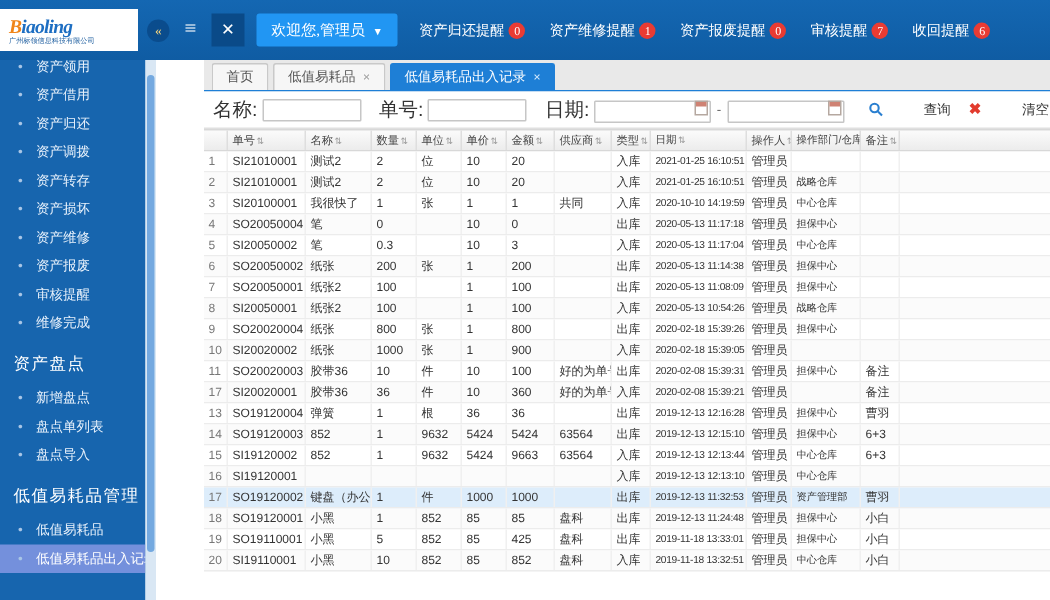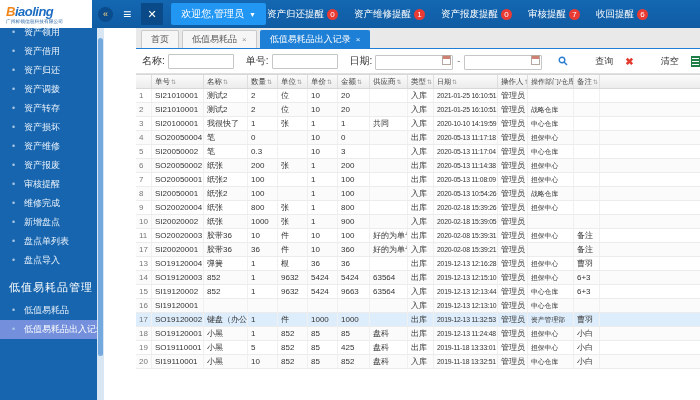--- a/index.html
+++ b/index.html
@@ -1,36 +1,36 @@
 <!DOCTYPE html>
 <html><head>
 <meta charset="utf-8">
 <style>
   * { margin:0; padding:0; box-sizing:border-box; }
   html,body { width:700px; height:400px; overflow:hidden;
     font-family:"Liberation Sans","DejaVu Sans",sans-serif; background:#fff; }
 
   
-  .topbar { height:28px; background:linear-gradient(#1467b2,#0f5ca3);
-    display:flex; align-items:center; }
+  .topbar { height:40px; background:linear-gradient(#1467b2,#0f5ca3);
+    display:flex; align-items:center;font-family:Liberation Serif, serif; }
   .logo-panel { width:92px; height:28px; background:#fff; padding:2px 5px 1px 6px;
     display:flex; flex-direction:column; justify-content:center; }
   .logo-text { font-size:13px; font-weight:bold; font-style:italic; color:#1d6ec2;
     line-height:13px; letter-spacing:-0.5px; }
   .logo-text b { color:#f08519; }
   .logo-co { font-size:5px; color:#1b5c9e; white-space:nowrap; transform:scale(.95); transform-origin:left; }
   .collapse-btn { width:15px; height:15px; border-radius:50%; background:#0a4c8d;
     color:#ffd97a; font-size:9px; line-height:14px; text-align:center; margin-left:6px; cursor:pointer; }
   .menu-btn { color:#fff; font-size:14px; margin-left:10px; cursor:pointer; }
   .close-btn { width:22px; height:22px; background:#0a4a88; color:#fff; font-size:11px;
     line-height:22px; text-align:center; margin-left:10px; cursor:pointer; }
   .welcome-btn { background:#2196f3; color:#fff; font-size:10px; padding:4px 10px;
     border-radius:2px; margin-left:8px; cursor:pointer; white-space:nowrap; }
   .welcome-btn .caret { font-size:7px; margin-left:5px; }
-  .nav { display:flex; align-items:center; margin-left:1px; }
+  .nav { display:flex; align-items:center; margin-left:14px; }
   .nav-item { color:#fff; font-size:9.5px; margin-right:16px; display:flex;
     align-items:center; cursor:pointer; white-space:nowrap; }
   .badge { background:#e93b33; color:#fff; min-width:11px; height:11px; border-radius:6px;
     font-size:8px; line-height:11px; text-align:center; margin-left:3px; padding:0 2px; }
 
   
   .container { display:flex; height:372px; }
   .sidebar { width:97px; background:#1765ae; overflow:hidden; padding-top:0; }
   .side-group-first { margin-top:-5px; }
   .side-item { height:19px; line-height:19px; color:#e9f2fc; font-size:9px;
@@ -51,21 +51,21 @@
   .tab { height:18px; line-height:17px; font-size:9px; color:#555; background:#f6f6f6;
     border:1px solid #c9c9c9; border-bottom:none; padding:0 9px; margin-right:3px;
     border-radius:2px 2px 0 0; cursor:pointer; display:flex; align-items:center; white-space:nowrap; }
   .tab .tab-close { margin-left:5px; font-size:8px; color:#999; cursor:pointer; }
   .tab.active { background:#1e7fd6; color:#fff; border-color:#1e7fd6; }
   .tab.active .tab-close { color:#dceeff; }
 
   
   .filterbar { height:25px; display:flex; align-items:center; padding:0 6px;
     border-bottom:1px solid #e0e0e0; background:#fff; }
-  .flabel { font-size:10px; color:#333; margin-right:3px; white-space:nowrap;text-align:center; }
+  .flabel { font-size:13px; color:#333; margin-right:3px; white-space:nowrap;text-align:center; }
   .finput { height:15px; border:1px solid #c6c6c6; border-radius:1px; font-size:9px;
     padding:0 2px; color:#333; background:#fff; }
   .in-name,.in-order { width:66px; margin-right:12px; }
   .date-wrap { position:relative; margin-right:4px; }
   .in-date { width:78px; padding-right:12px; }
   .cal-icon { position:absolute; right:2px; top:3px; width:9px; height:10px;
     border:1px solid #b5a8a0; background:#fff; cursor:pointer; }
   .cal-icon::before { content:""; display:block; height:3px; background:#cf8273; }
   .date-sep { font-size:9px; color:#666; margin:0 4px 0 0; }
   .fbtn { display:flex; align-items:center; font-size:9px; color:#333; margin-left:12px;
@@ -140,20 +140,21 @@
         <div class="side-item"><span class="bullet">•</span><span>资产借用</span></div>
         <div class="side-item"><span class="bullet">•</span><span>资产归还</span></div>
         <div class="side-item"><span class="bullet">•</span><span>资产调拨</span></div>
         <div class="side-item"><span class="bullet">•</span><span>资产转存</span></div>
         <div class="side-item"><span class="bullet">•</span><span>资产损坏</span></div>
         <div class="side-item"><span class="bullet">•</span><span>资产维修</span></div>
         <div class="side-item"><span class="bullet">•</span><span>资产报废</span></div>
         <div class="side-item"><span class="bullet">•</span><span>审核提醒</span></div>
         <div class="side-item"><span class="bullet">•</span><span>维修完成</span></div>
       </div>
+      <div class="side-header">资产盘点</div>
       <div>
         <div class="side-item"><span class="bullet">•</span><span>新增盘点</span></div>
         <div class="side-item"><span class="bullet">•</span><span>盘点单列表</span></div>
         <div class="side-item"><span class="bullet">•</span><span>盘点导入</span></div>
       </div>
       <div class="side-header">低值易耗品管理</div>
       <div>
         <div class="side-item"><span class="bullet">•</span><span>低值易耗品</span></div>
         <div class="side-item active"><span class="bullet">•</span><span>低值易耗品出入记录</span></div>
       </div>

